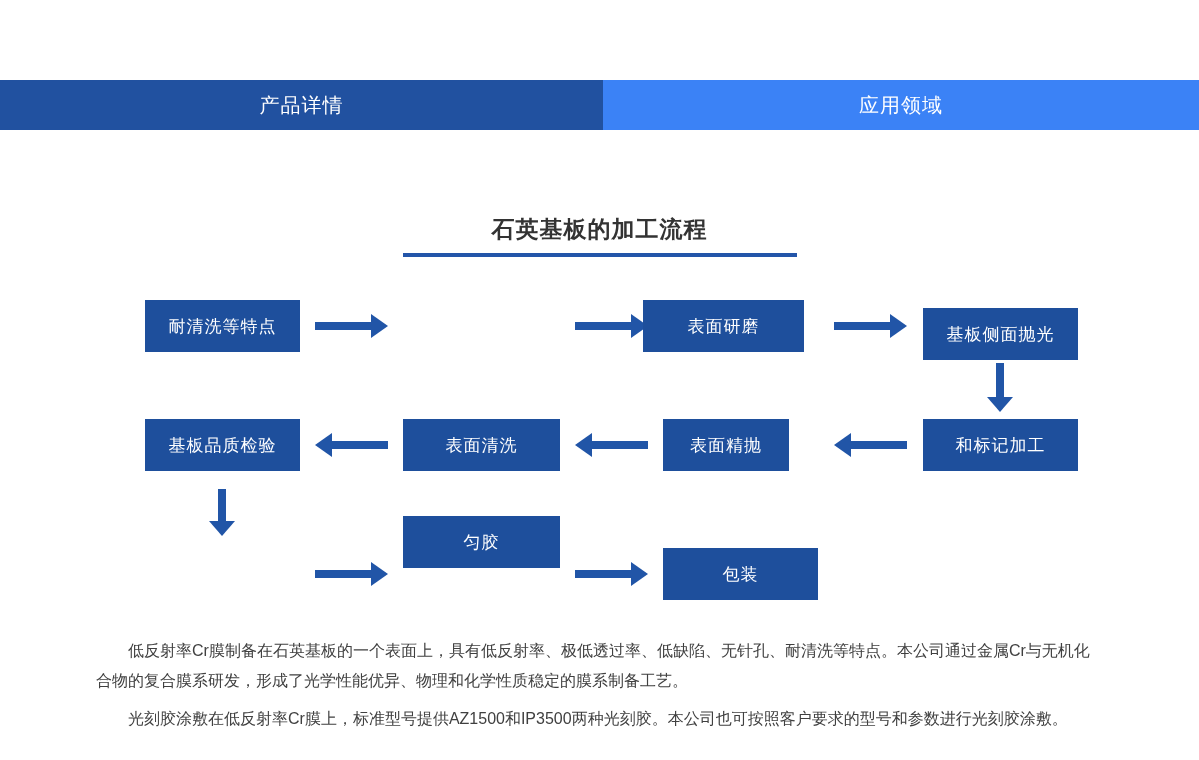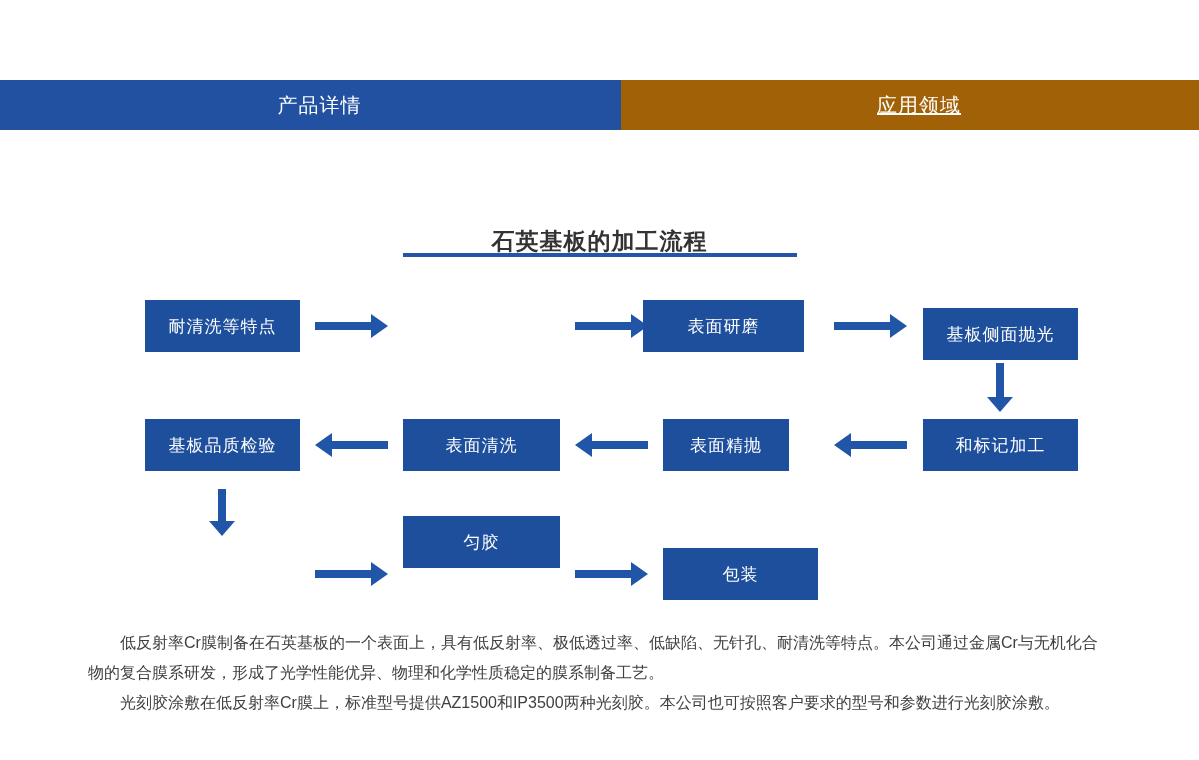--- a/index.html
+++ b/index.html
@@ -2,27 +2,27 @@
 <html><head>
 <meta charset="utf-8">
 <style>
   html,body { margin:0; padding:0; background:#ffffff; }
   body { font-family:"Liberation Sans","DejaVu Sans",sans-serif; }
   .page { position:relative; width:1199px; height:760px; background:#ffffff; overflow:hidden; }
 
   
   .tabbar { position:absolute; top:80px; left:0; width:1199px; height:50px; display:flex; }
   .tab { display:flex; align-items:center; justify-content:center; color:#ffffff;
-         font-size:20px; letter-spacing:1px; cursor:pointer;padding-left:18px; }
+         font-size:20px; letter-spacing:1px; cursor:pointer; }
   .tab-product { width:603px; background:#2151A0; }
-  .tab-apps { flex:1; background:#a16207;text-decoration:underline; }
+  .tab-apps { flex:1; background:#3b82f6; }
 
   
   .title-wrap { position:absolute; top:214px; left:0; width:1199px; text-align:center; }
-  .section-title { margin:12px; font-size:23px; font-weight:bold; color:#333333; letter-spacing:1px; }
+  .section-title { margin:0; font-size:23px; font-weight:bold; color:#333333; letter-spacing:1px; }
   .title-underline { position:absolute; top:253px; left:403px; width:394px; height:4px; background:#2355A9; }
 
   
   .flow-node { position:absolute; height:52px; background:#1E4F9C; color:#ffffff;
                display:flex; align-items:center; justify-content:center; text-align:center;
                font-size:17px; line-height:23px; white-space:pre-line; letter-spacing:1px; }
 
   .harrow { position:absolute; height:24px; }
   .harrow::before { content:""; position:absolute; top:8px; height:8px; background:#2155A7; }
   .harrow.right::before { left:0; right:16px; }
@@ -33,21 +33,21 @@
       border-right:17px solid #2155A7; border-top:12px solid transparent; border-bottom:12px solid transparent; }
 
   .varrow { position:absolute; width:26px; }
   .varrow::before { content:""; position:absolute; left:9px; top:0; bottom:14px; width:8px; background:#2155A7; }
   .varrow::after { content:""; position:absolute; left:0; bottom:0; width:0; height:0;
       border-top:15px solid #2155A7; border-left:13px solid transparent; border-right:13px solid transparent; }
 
   
   .desc { position:absolute; top:628px; left:88px; width:1023px; color:#404040;
           font-size:16px; line-height:30px; }
-  .desc p { margin:0; text-indent:2em; }
+  .desc p { margin:8px; text-indent:2em; }
 </style>
 </head>
 <body>
 
 <div class="page">
 
   <div class="tabbar">
     <div class="tab tab-product">
       <span>产品详情</span>
     </div>

